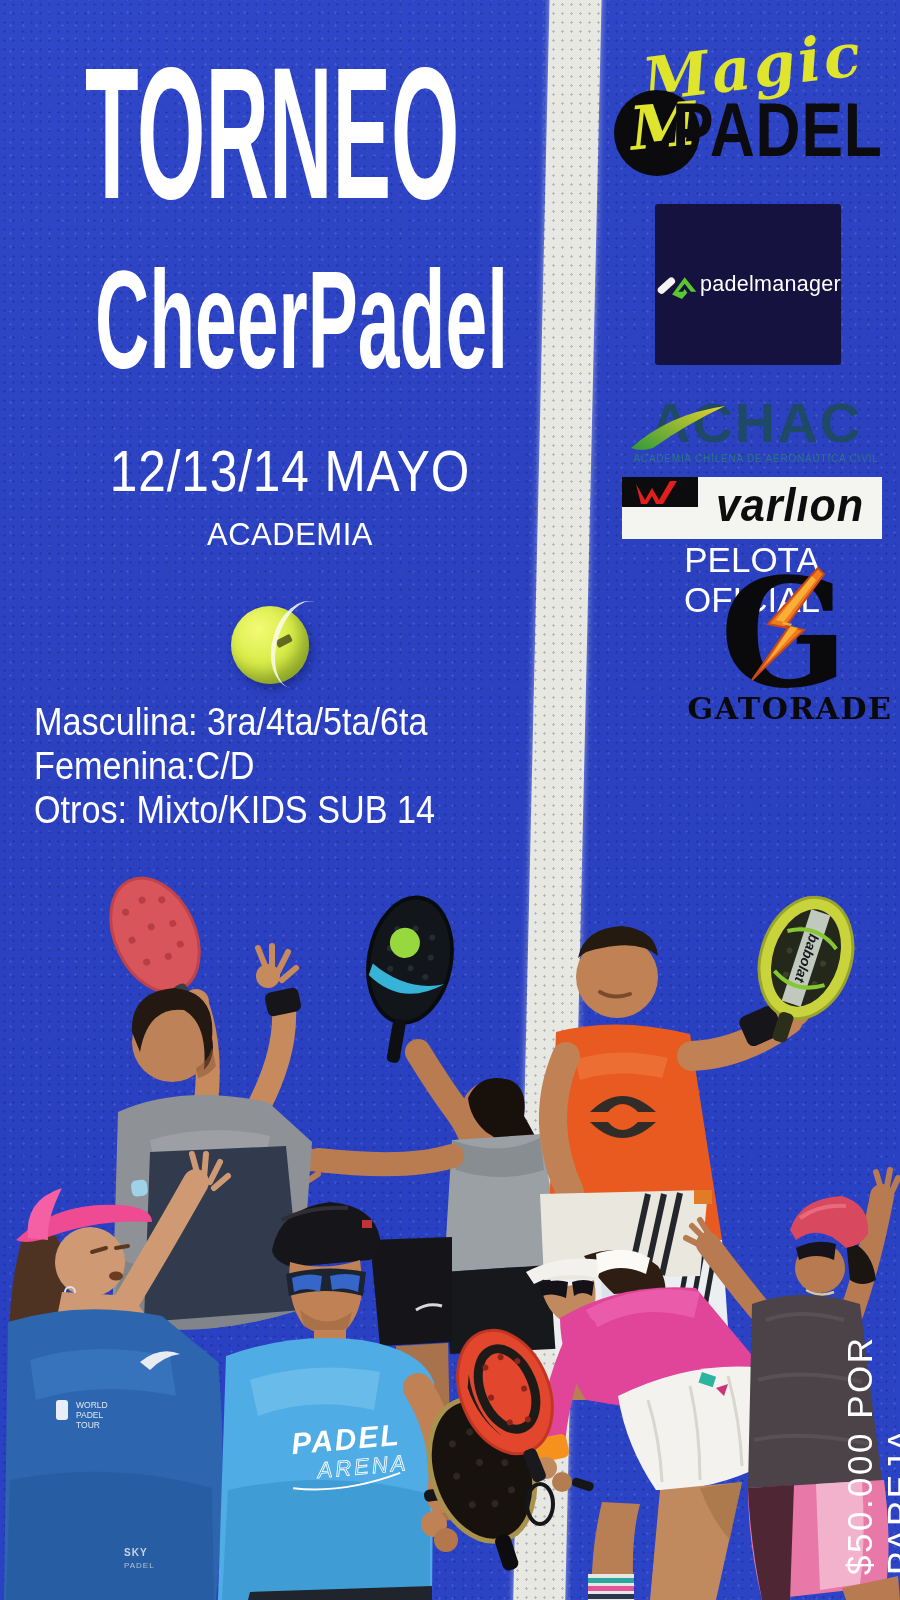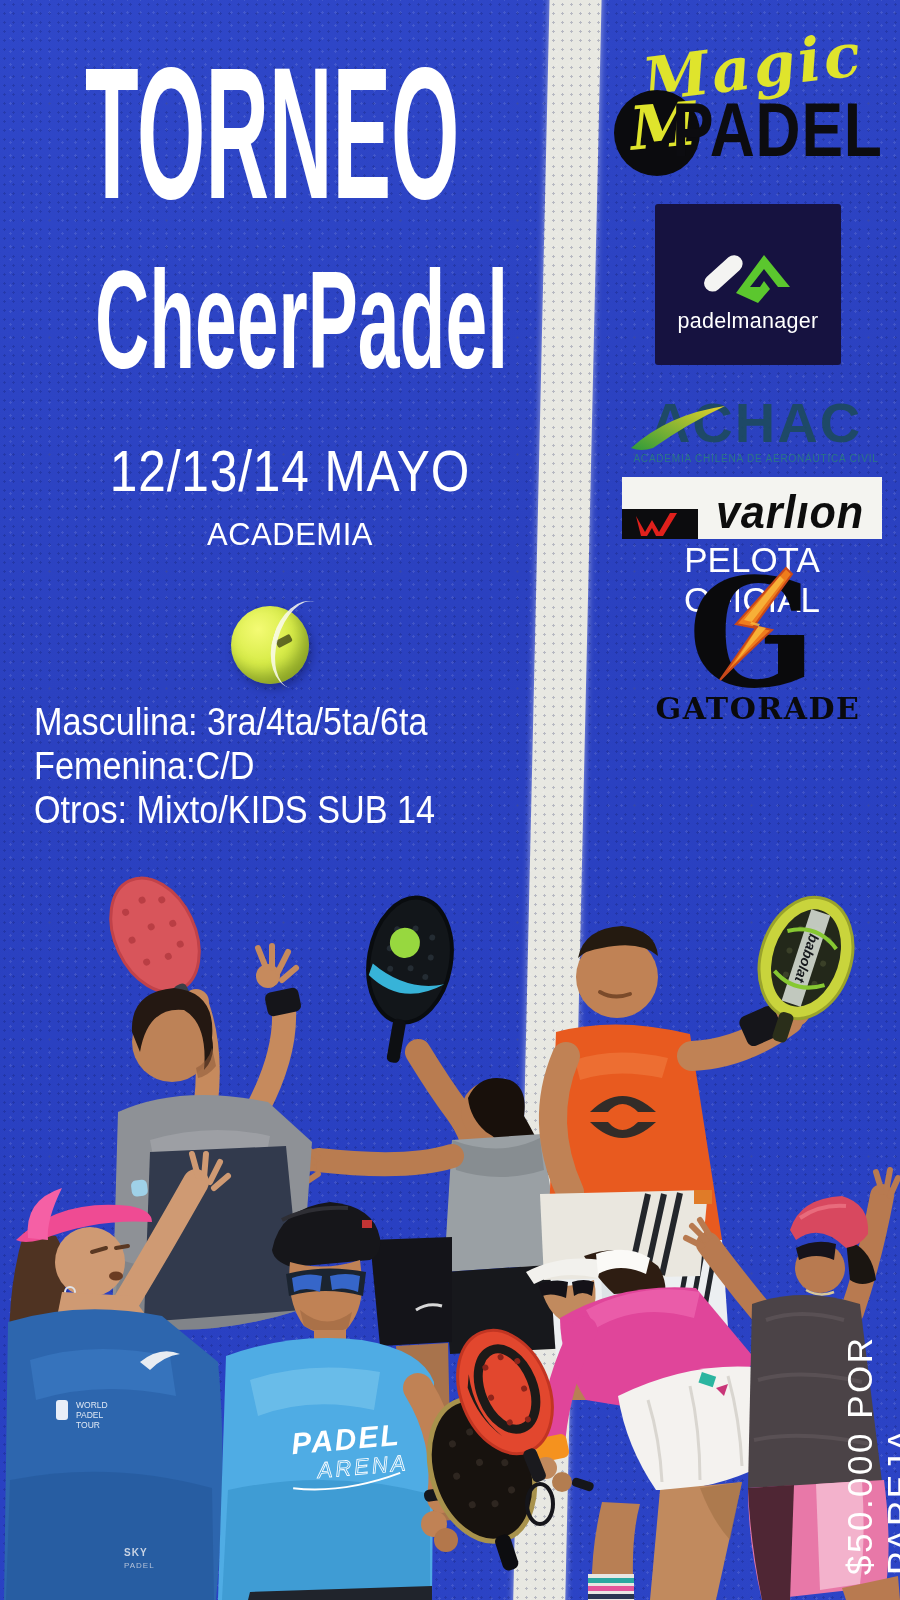--- a/index.html
+++ b/index.html
@@ -40,32 +40,32 @@
   .magic-script{position:absolute;left:30px;top:-6px;font-family:"DejaVu Serif",serif;
     font-style:italic;font-weight:bold;font-size:60px;color:#dfe42c;transform:rotate(-7deg);
     letter-spacing:3px;}
   .magic-circle{position:absolute;left:2px;top:52px;width:86px;height:86px;border-radius:50%;
     background:#0b0b0e;}
   .magic-m{position:absolute;left:16px;top:6px;font-family:"DejaVu Serif",serif;font-style:italic;
     font-weight:bold;font-size:60px;color:#dfe42c;line-height:1;transform:rotate(-5deg);}
   .magic-word{position:absolute;left:60px;top:54px;font-size:76px;font-weight:bold;color:#0c0c10;
     transform:scaleX(.82);transform-origin:0 0;letter-spacing:1px;line-height:1;}
   .pm-card{position:absolute;left:655px;top:204px;width:186px;height:161px;background:#161240;
-    border-radius:3px;z-index:6;display:flex;flex-direction:column;align-items:center;
+    border-radius:3px;z-index:6;display:flex;flex-direction:row;align-items:center;
     justify-content:center;}
   .pm-label{color:#fff;font-size:21.5px;font-weight:500;letter-spacing:.3px;}
   .achac{position:absolute;left:625px;top:390px;width:262px;height:80px;z-index:6;}
   .var{position:absolute;left:622px;top:477px;width:260px;height:62px;background:#f4f4f0;
-    z-index:6;display:flex;align-items:flex-end;}
+    z-index:6;display:flex;align-items:flex-start;}
   .var-mark{width:76px;background:#0c0c0e;display:flex;align-items:center;justify-content:center;}
   .var-word{flex:1;display:flex;align-items:center;justify-content:center;font-size:47px;
     font-weight:bold;font-style:italic;color:#0d0d0d;transform:scaleX(.92);letter-spacing:1px;}
   .pelota{position:absolute;left:622px;top:540px;width:260px;text-align:center;color:#fff;
     font-size:35px;font-weight:400;z-index:6;}
-  .gat{position:absolute;left:648px;top:558px;width:220px;height:172px;z-index:6;}
+  .gat{position:absolute;left:680px;top:558px;width:220px;height:172px;z-index:6;}
   .price{position:absolute;left:840px;top:1205px;height:370px;z-index:8;color:#fff;
     font-size:35px;font-weight:400;letter-spacing:2.5px;
     writing-mode:vertical-rl;transform:rotate(180deg);}
   .collage{position:absolute;left:0;top:840px;z-index:5;}
 </style>
 </head>
 <body>
 
 <div class="poster">
   <div class="court-line"></div>

